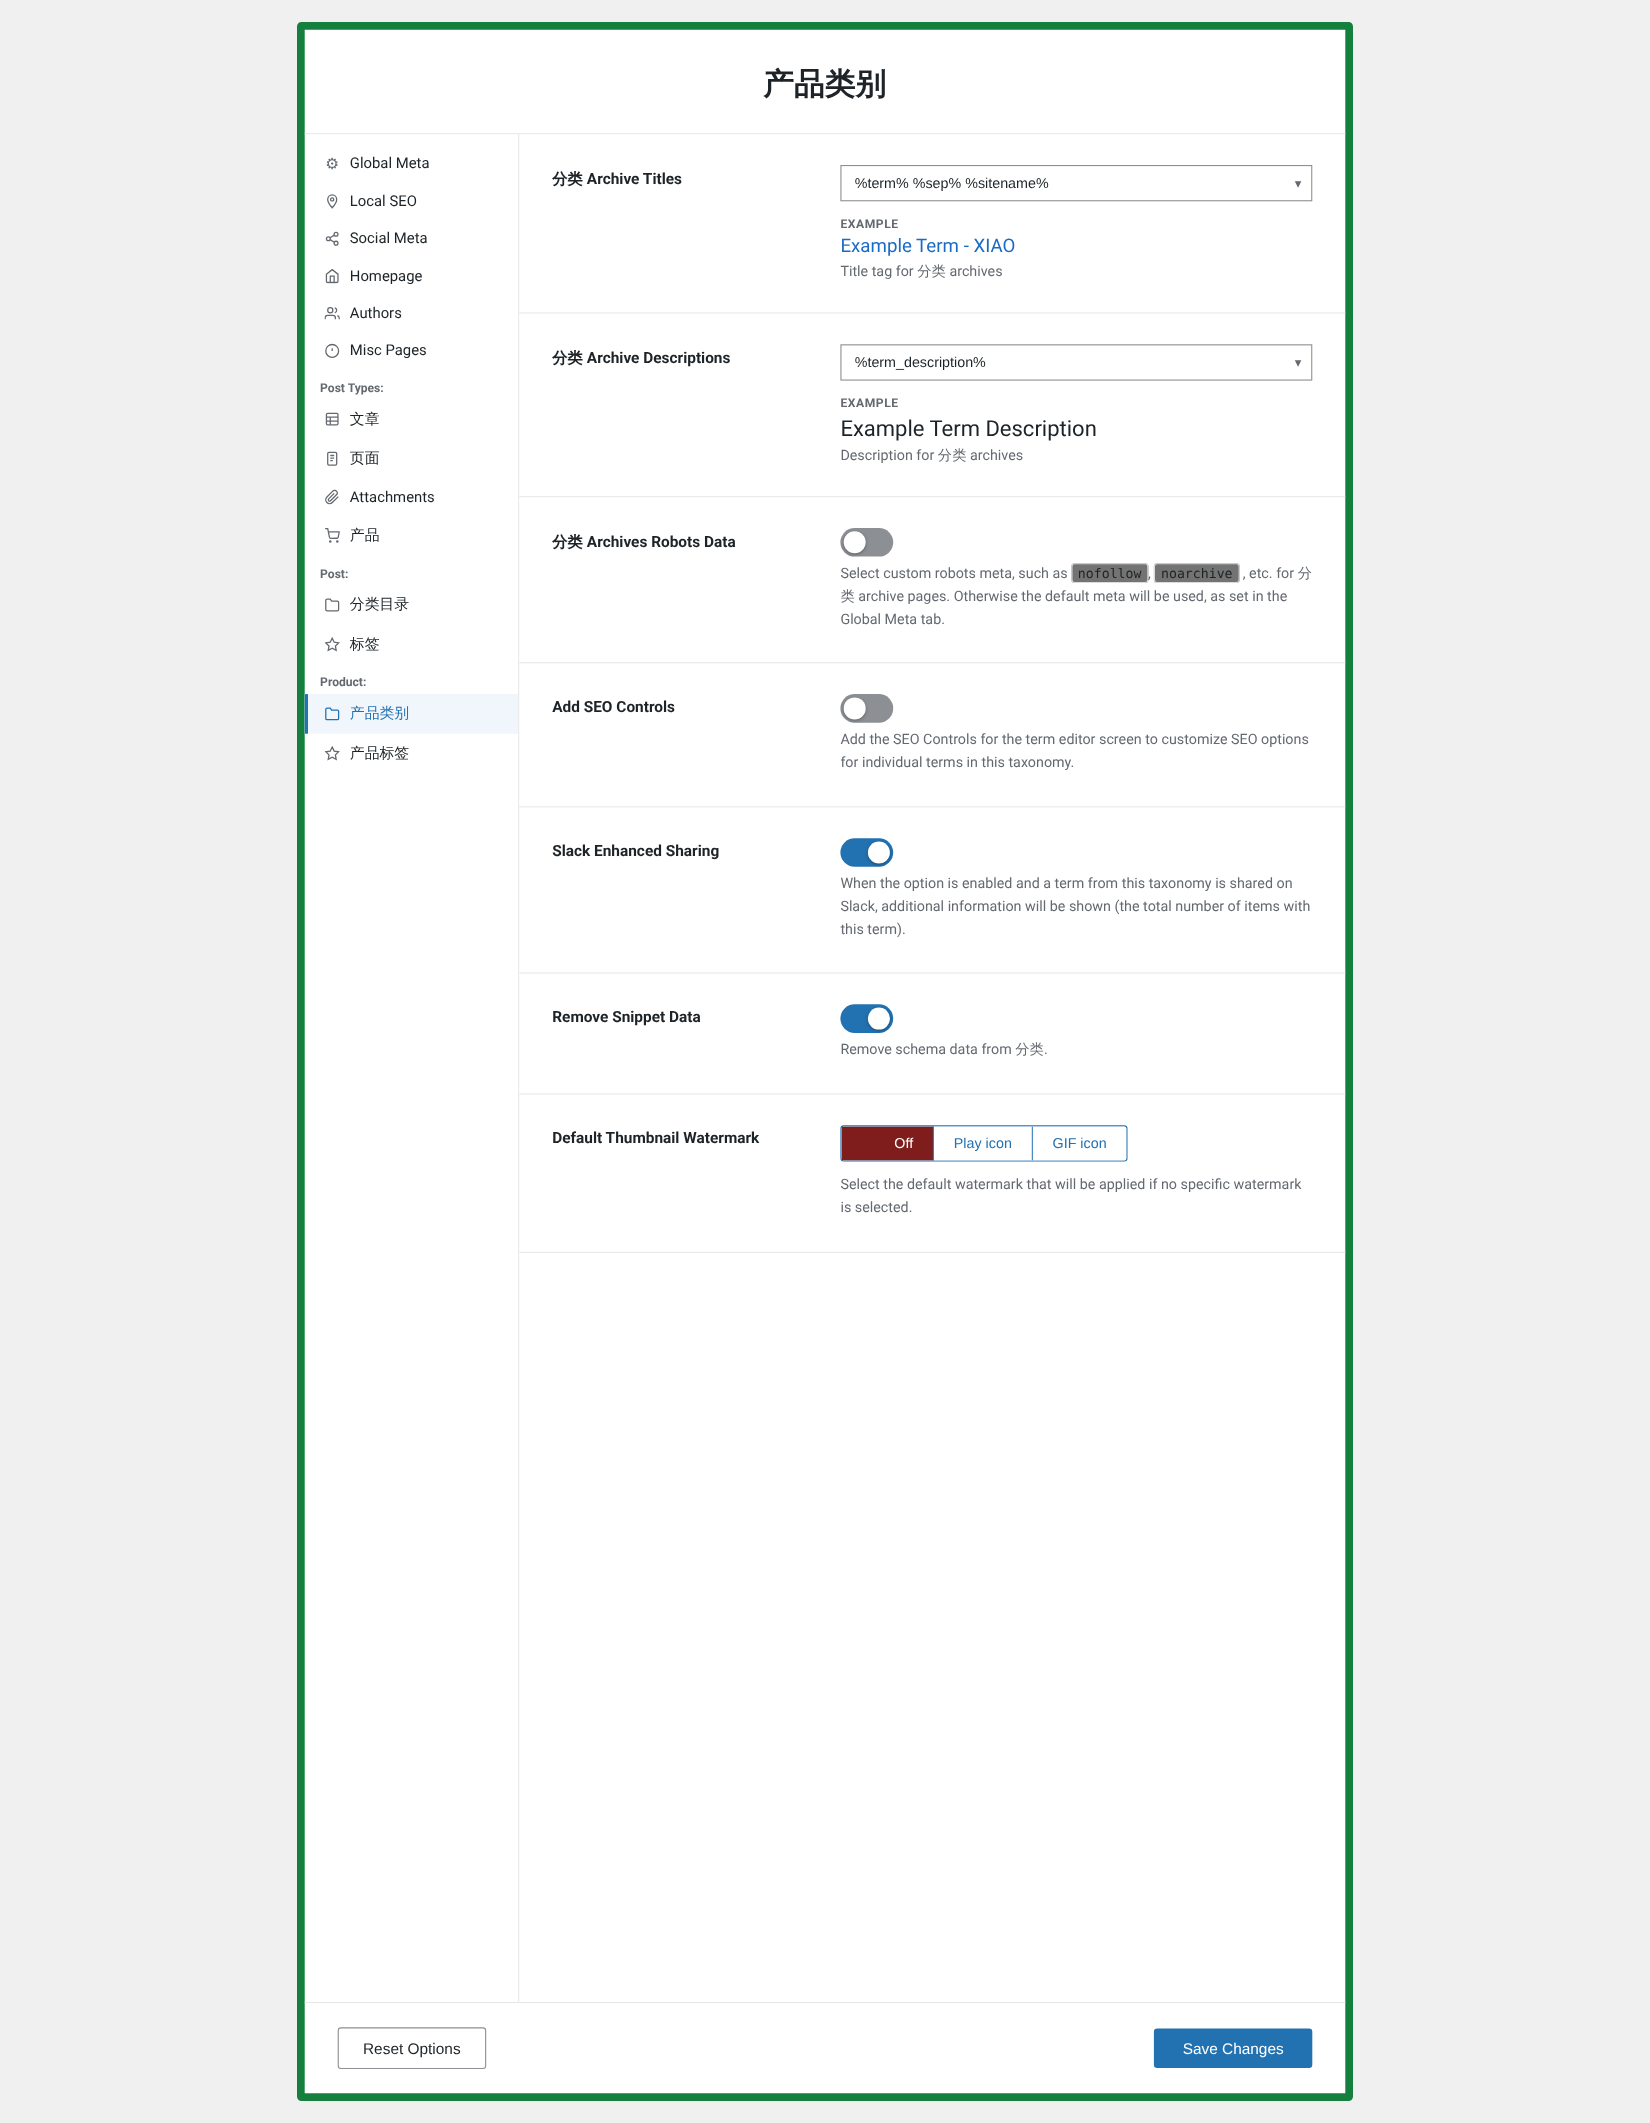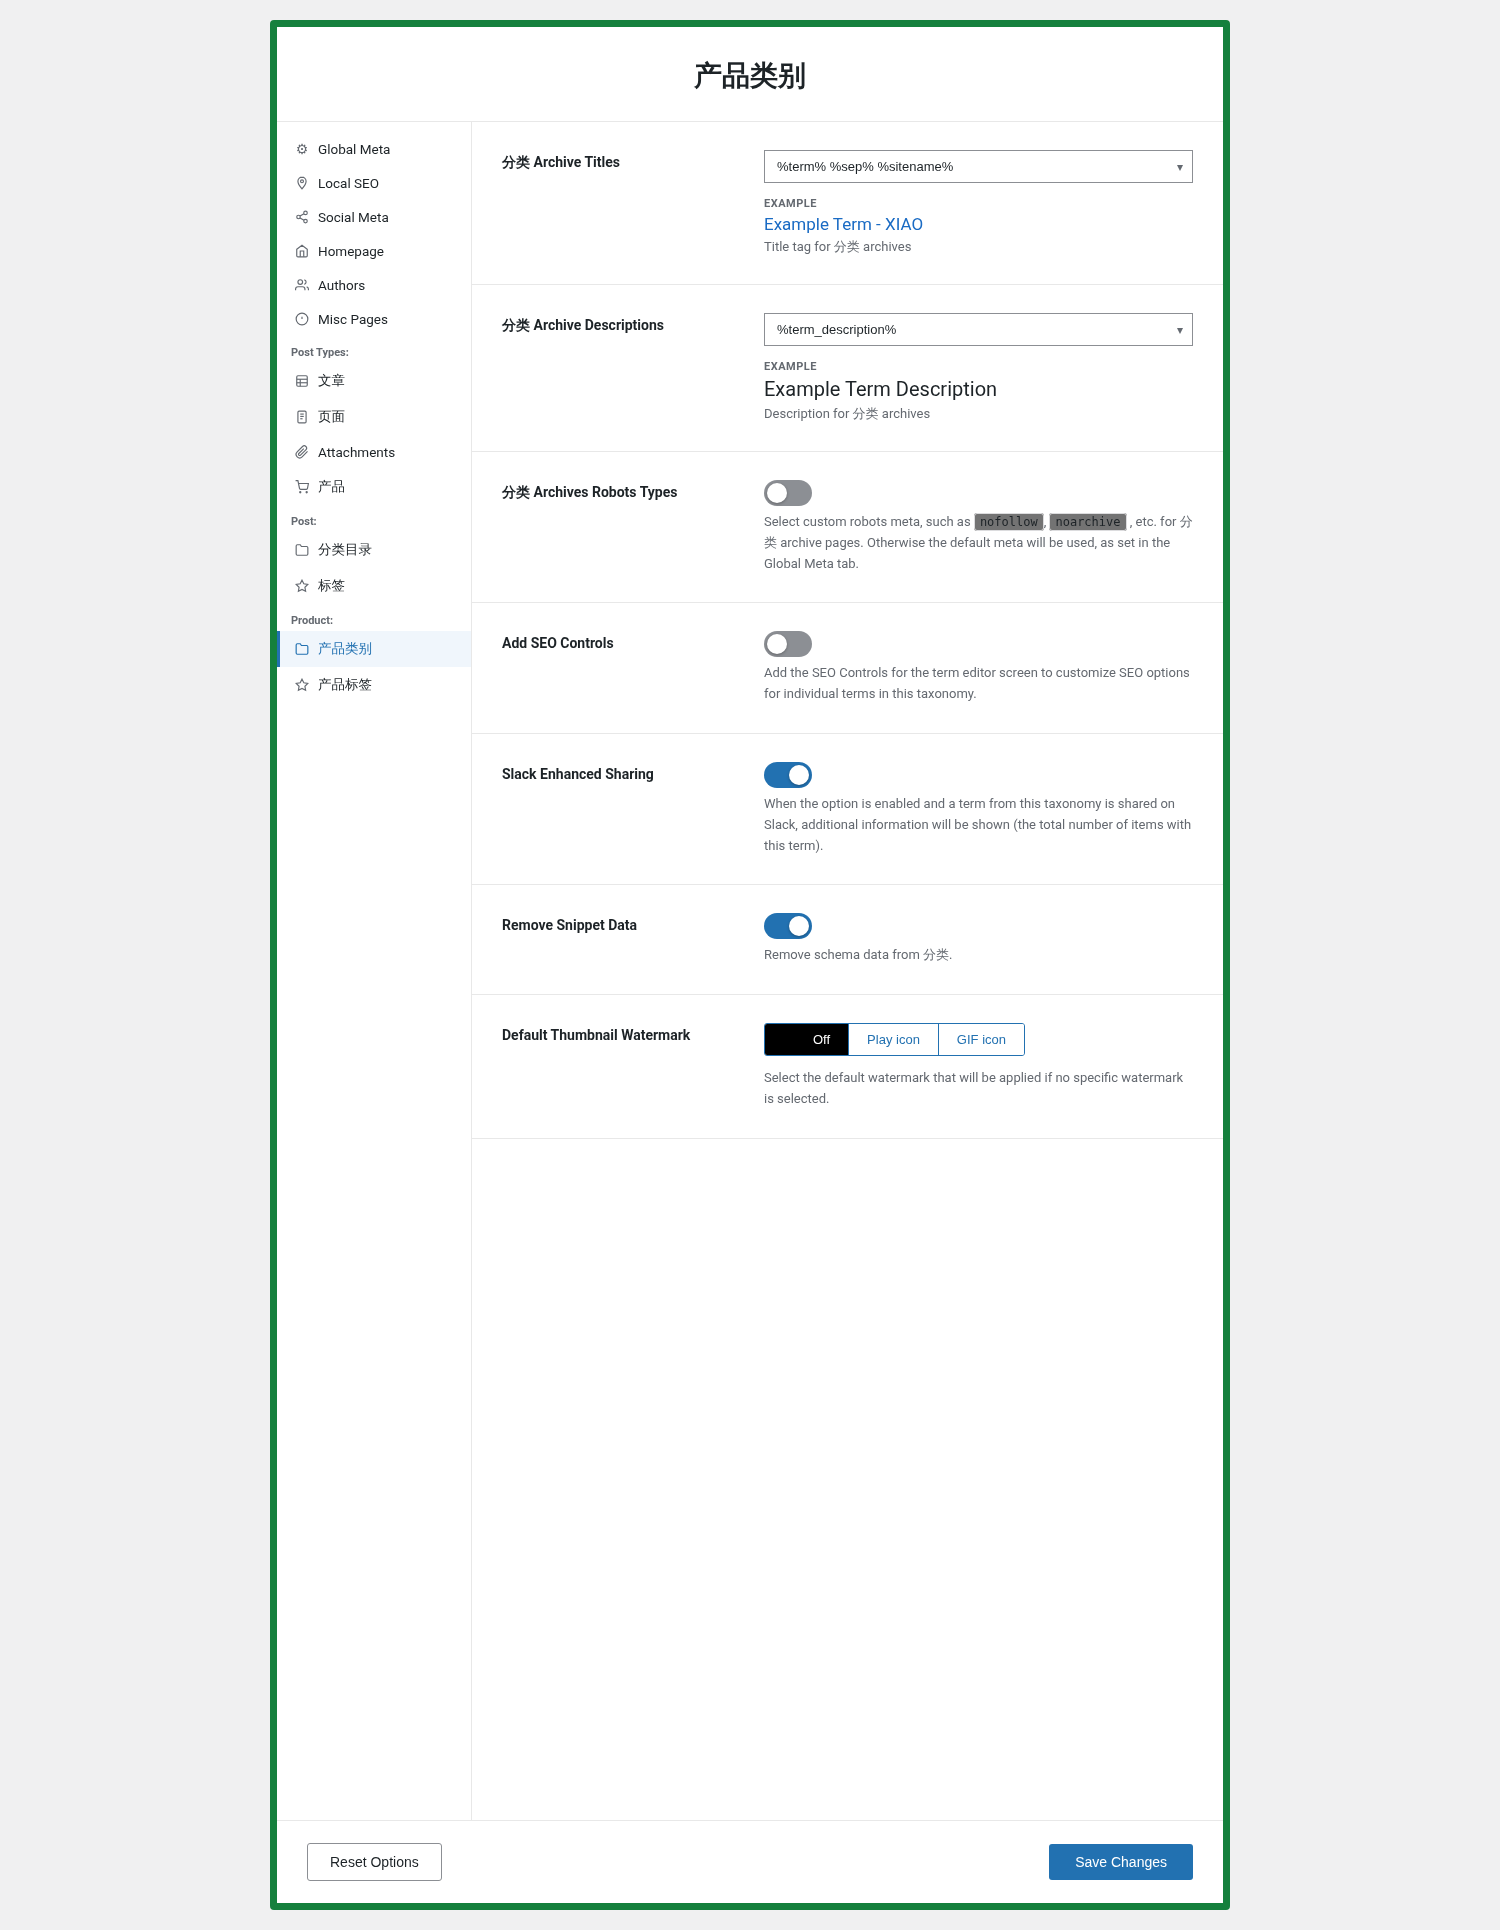--- a/index.html
+++ b/index.html
@@ -213,21 +213,21 @@
       padding: 8px 18px;
       font-size: 13px;
       border: none;
       background: #fff;
       color: #2271b1;
       cursor: pointer;
       border-right: 1px solid #2271b1;
     }
     .btn-group-btn:last-child { border-right: none; }
     .btn-group-btn.active {
-      background: #000000;
+      background: #7f1d1d;
       color: #fff;
       padding-left: 48px;
     }
 
     
     .footer-bar {
       display: flex;
       justify-content: space-between;
       align-items: center;
       padding: 22px 30px;
@@ -430,21 +430,21 @@
             </select>
             <span class="dropdown-arrow">▾</span>
           </div>
           <div class="example-label">EXAMPLE</div>
           <div class="example-title" style="color:#1d2327;font-size:20px;">Example Term Description</div>
           <div class="example-desc">Description for 分类 archives</div>
         </div>
       </div>
 
       <div class="settings-row">
-        <div class="settings-label">分类 Archives Robots Types</div>
+        <div class="settings-label">分类 Archives Robots Data</div>
         <div class="settings-control">
           <label class="toggle off">
             <input type="checkbox" style="">
             <span class="toggle-slider"></span>
           </label>
           <p class="control-desc">
             <span>Select custom robots meta, such as</span>
             <code>nofollow</code>,
             <code>noarchive</code>
             <span>, etc. for 分类 archive pages. Otherwise the default meta will be used, as set in the Global Meta tab.</span>

